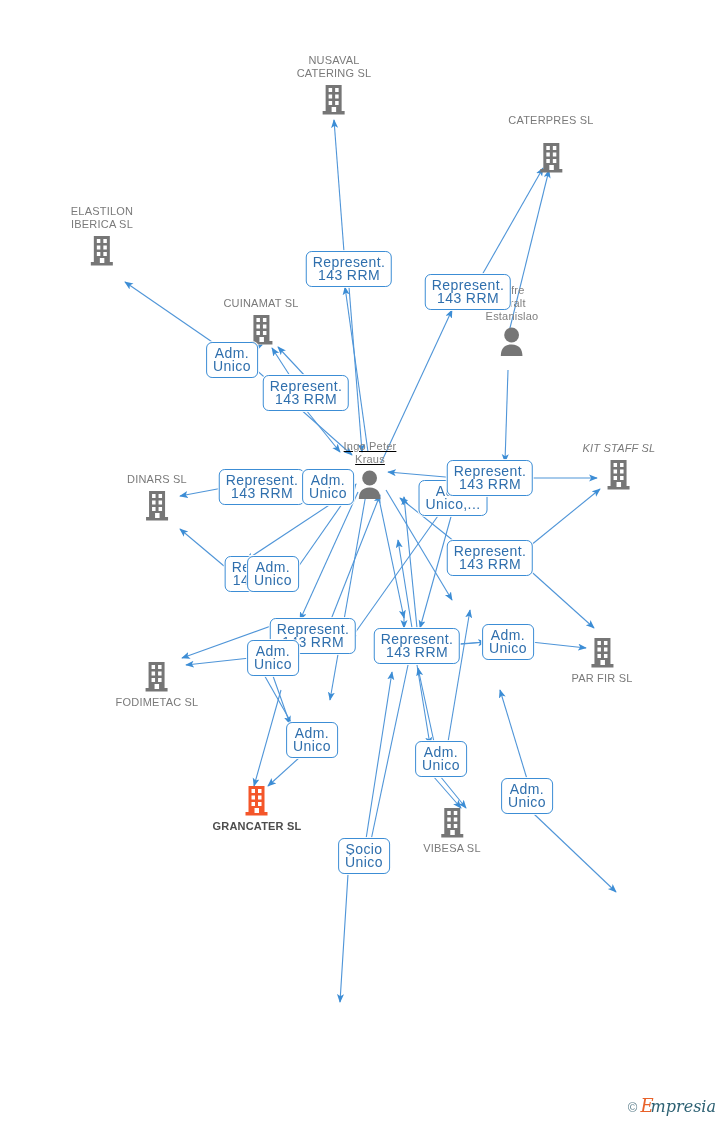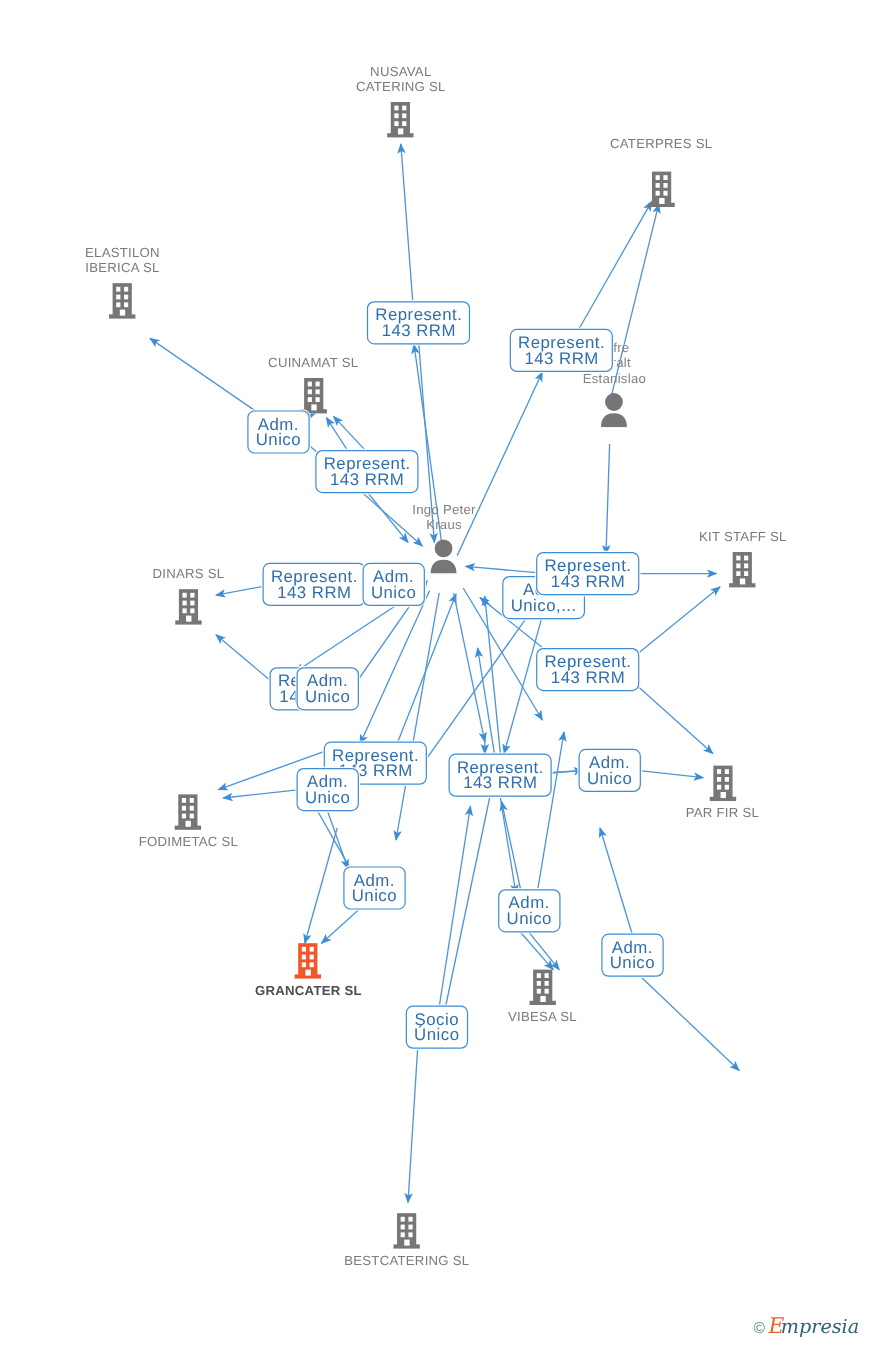--- a/index.html
+++ b/index.html
@@ -283,32 +283,32 @@
 Giralt
 Estanislao</span>
     <span class="glyph">
       <svg width="28" height="30" viewBox="0 0 28 30">
           <circle cx="14" cy="9" r="7.4" fill="#767676"></circle>
           <path d="M14 18.4 C6.2 18.4 3.2 23.4 3.2 30 L24.8 30 C24.8 23.4 21.8 18.4 14 18.4 Z" fill="#767676"></path>
         </svg>
     </span>
   </div>
 
-  <div class="node person" style="left:370px; top:419px;">
+  <div class="node person" style="left:370px; top:440px;text-decoration:underline;">
     <span class="nlabel above" style="display:block;margin-bottom:3px;">Ingo Peter
 Kraus</span>
     <span class="glyph">
       <svg width="28" height="30" viewBox="0 0 28 30">
           <circle cx="14" cy="9" r="7.4" fill="#767676"></circle>
           <path d="M14 18.4 C6.2 18.4 3.2 23.4 3.2 30 L24.8 30 C24.8 23.4 21.8 18.4 14 18.4 Z" fill="#767676"></path>
         </svg>
     </span>
   </div>
 
-  <div class="node" style="left:619px; top:440px;">
+  <div class="node" style="left:619px; top:440px;font-style:italic;">
     <span class="nlabel above" style="display:block;margin-bottom:3px;">KIT STAFF SL</span>
     <span class="glyph">
       <svg width="26" height="34" viewBox="0 0 26 34">
           <g fill="#767676">
             <rect x="5" y="2" width="16" height="27"></rect>
             <rect x="2" y="28" width="22" height="3.5"></rect>
           </g>
           <g fill="#ffffff">
             <rect x="8" y="5" width="3.5" height="4"></rect>
             <rect x="14.5" y="5" width="3.5" height="4"></rect>
@@ -422,40 +422,20 @@
             <rect x="8" y="18" width="3.5" height="4"></rect>
             <rect x="14.5" y="18" width="3.5" height="4"></rect>
             <rect x="11" y="24" width="4.5" height="5"></rect>
           </g>
         </svg>
     </span>
     <span class="nlabel">GRANCATER SL</span>
   </div>
 
 
-  <div class="node" style="left:339px; top:1009px;">
-    <span class="glyph">
-      <svg width="26" height="34" viewBox="0 0 26 34">
-          <g fill="#767676">
-            <rect x="5" y="2" width="16" height="27"></rect>
-            <rect x="2" y="28" width="22" height="3.5"></rect>
-          </g>
-          <g fill="#ffffff">
-            <rect x="8" y="5" width="3.5" height="4"></rect>
-            <rect x="14.5" y="5" width="3.5" height="4"></rect>
-            <rect x="8" y="11.5" width="3.5" height="4"></rect>
-            <rect x="14.5" y="11.5" width="3.5" height="4"></rect>
-            <rect x="8" y="18" width="3.5" height="4"></rect>
-            <rect x="14.5" y="18" width="3.5" height="4"></rect>
-            <rect x="11" y="24" width="4.5" height="5"></rect>
-          </g>
-        </svg>
-    </span>
-    <span class="nlabel">BESTCATERING SL</span>
-  </div>
 
   <div class="reltag" style="left:349px; top:269px;">Represent.
 143 RRM</div>
   <div class="reltag" style="left:468px; top:292px;">Represent.
 143 RRM</div>
   <div class="reltag" style="left:232px; top:360px;">Adm.
 Unico</div>
   <div class="reltag" style="left:306px; top:393px;">Represent.
 143 RRM</div>
   <div class="reltag" style="left:262px; top:487px;">Represent.

